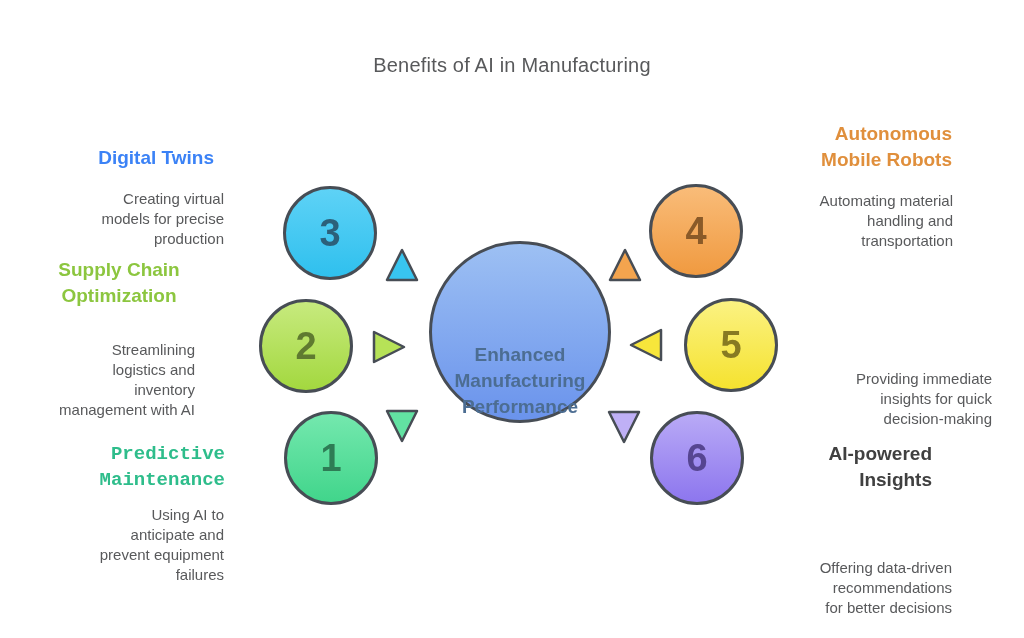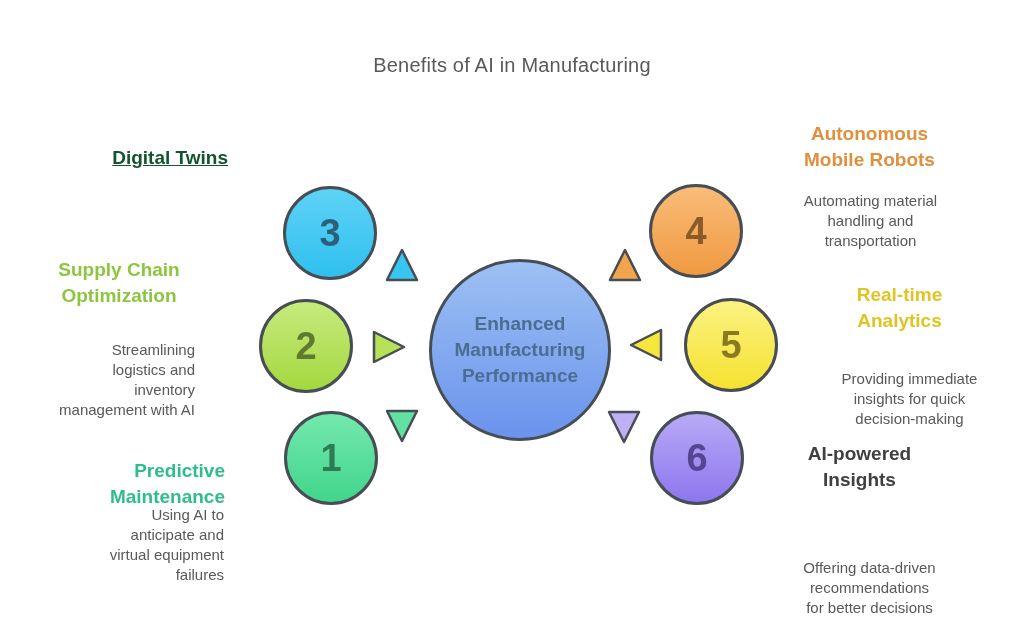--- a/index.html
+++ b/index.html
@@ -10,71 +10,72 @@
   .title{
     position:absolute;left:0;top:54px;width:1024px;text-align:center;
     font-size:20px;color:#58595b;letter-spacing:0.2px;white-space:pre-line;
   }
   .heading{
     position:absolute;font-size:19px;line-height:26px;font-weight:700;white-space:pre-line;
   }
   .desc{
     position:absolute;font-size:15px;line-height:20px;color:#58595b;white-space:pre-line;
   }
-  .ta-r{text-align:right;} .ta-c{text-align:center;} .ta-l{text-align:center;}
+  .ta-r{text-align:right;} .ta-c{text-align:center;} .ta-l{text-align:right;}
   .num-circle{
     position:absolute;width:94px;height:94px;border-radius:50%;
     border:3px solid #474d55;box-sizing:border-box;
     display:flex;align-items:center;justify-content:center;
     background:linear-gradient(180deg,var(--c1),var(--c2));
   }
   .num{font-size:38px;font-weight:700;}
   .center-circle{
-    position:absolute;left:429px;top:259px;width:182px;height:182px;border-radius:50%;
+    position:absolute;left:429px;top:241px;width:182px;height:182px;border-radius:50%;
     border:3.5px solid #474d55;box-sizing:border-box;
-    display:flex;align-items:center;justify-content:center;
+    display:flex;align-items:flex-end;justify-content:center;
     background:linear-gradient(180deg,var(--c1),var(--c2));
   }
   .center-label{
     font-size:19px;line-height:26px;font-weight:700;text-align:center;white-space:pre-line;
   }
   .arrow{position:absolute;width:36px;height:36px;}
   .arrow polygon{stroke:#474d55;stroke-width:2.5;stroke-linejoin:round;}
 </style>
 </head>
 <body>
 
 <div id="stage">
 
   <div class="title">Benefits of AI in Manufacturing</div>
 
-  <div class="heading ta-r" style="left: 56px; top: 145px; width: 172px; color: #14532d; text-decoration: underline;">Digital Twins</div>
+  <div class="heading ta-r" style="left: 42px; top: 145px; width: 172px; color: #3b82f6;">Digital Twins</div>
+  <div class="desc ta-r" style="left:40px;top:189px;width:184px;">Creating virtual
+models for precise
+production</div>
 
   <div class="heading ta-c" style="left: 30px; top: 257px; width: 178px; color: rgb(140, 198, 63);">Supply Chain
 Optimization</div>
   <div class="desc ta-r" style="left:28px;top:340px;width:167px;">Streamlining
 logistics and
 inventory
 management with AI</div>
 
-  <div class="heading ta-r" style="left: 40px; top: 458px; width: 185px; color: rgb(46, 189, 139);">Predictive
+  <div class="heading ta-r" style="left: 40px; top: 441px; width: 185px; color: rgb(46, 189, 139); font-family: Liberation Mono, monospace;">Predictive
 Maintenance</div>
   <div class="desc ta-r" style="left:40px;top:505px;width:184px;">Using AI to
 anticipate and
-virtual equipment
+prevent equipment
 failures</div>
 
   <div class="heading ta-l" style="left: 787px; top: 121px; width: 165px; color: rgb(224, 143, 60);">Autonomous
 Mobile Robots</div>
   <div class="desc ta-l" style="left:788px;top:191px;width:165px;">Automating material
 handling and
 transportation</div>
 
-  <div class="heading ta-l" style="left: 827px; top: 282px; width: 145px; color: rgb(224, 197, 34);">Real-time
-Analytics</div>
   <div class="desc ta-l" style="left:827px;top:350px;width:165px;margin-top:19px;">Providing immediate
 insights for quick
 decision-making</div>
 
   <div class="heading ta-l" style="left: 787px; top: 441px; width: 145px; color: #404040;">AI-powered
 Insights</div>
   <div class="desc ta-l" style="left:787px;top:510px;width:165px;margin-top:48px;">Offering data-driven
 recommendations
 for better decisions</div>
 

